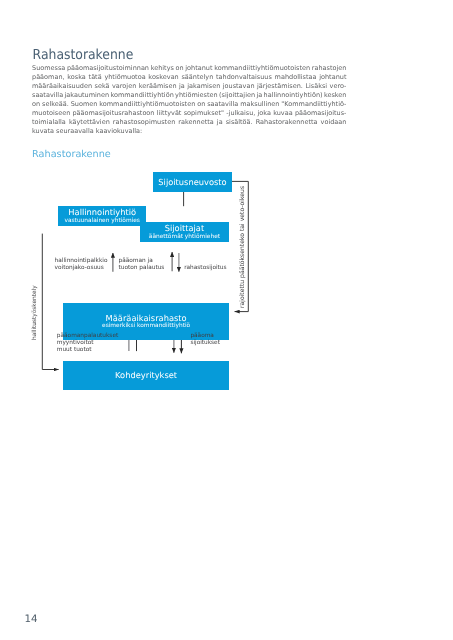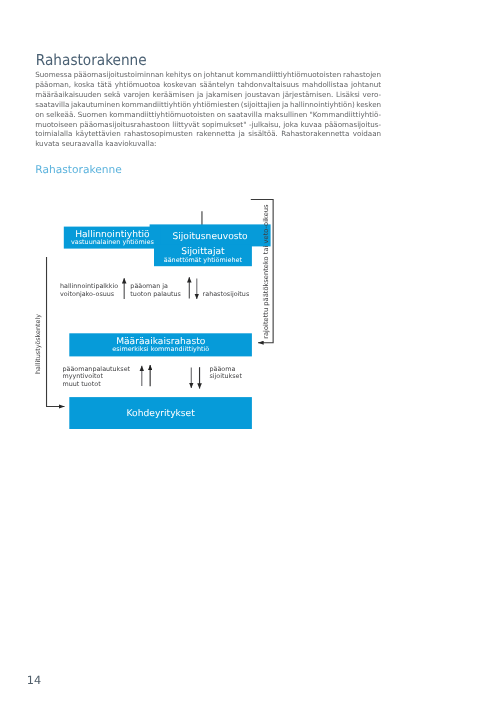--- a/index.html
+++ b/index.html
@@ -140,35 +140,35 @@
       <path d="M112.9,271.8 L112.9,252.9" stroke="#555557" stroke-width="1.05" fill="none" marker-end="url(#ahU)"></path>
       <path d="M172.1,271.3 L172.1,252.0" stroke="#555557" stroke-width="1.05" fill="none" marker-end="url(#ahU)"></path>
       <path d="M178.9,253.1 L178.9,271.8" stroke="#77777a" stroke-width="1.05" fill="none" marker-end="url(#ahD)"></path>
 
       <path d="M128.9,350.9 L128.9,332.6" stroke="#6e6e72" stroke-width="1.05" fill="none" marker-end="url(#ahU)"></path>
       <path d="M136.5,351.1 L136.5,331.9" stroke="#333335" stroke-width="1.05" fill="none" marker-end="url(#ahUg)"></path>
       <path d="M173.9,334.2 L173.9,352.7" stroke="#6e6e72" stroke-width="1.05" fill="none" marker-end="url(#ahD)"></path>
       <path d="M181.4,333.8 L181.4,353.2" stroke="#333335" stroke-width="1.05" fill="none" marker-end="url(#ahD)"></path>
     </svg>
 
-    <div class="box" style="left:136px;top:172.2px;width:110px;height:20.3px;margin-top:32px;">
+    <div class="box" style="left:153px;top:172.2px;width:79px;height:20.3px;">
       <div class="b1">Sijoitusneuvosto</div>
       </div>
 
     <div class="box" style="left:58px;top:206.0px;width:88.4px;height:20.4px;">
       <div class="b1">Hallinnointiyhtiö</div>
       <div class="b2">vastuunalainen yhtiömies</div>
       </div>
 
     <div class="box" style="left:140.2px;top:206.0px;width:88.5px;height:20.4px;margin-top:16px;">
       <div class="b1">Sijoittajat</div>
       <div class="b2">äänettömät yhtiömiehet</div>
       </div>
 
-    <div class="box" style="left:63.3px;top:303.2px;width:165.7px;height:21px;">
+    <div class="box" style="left:63.3px;top:303.2px;width:165.7px;height:37px;">
       <div class="b1">Määräaikaisrahasto</div>
       <div class="b2">esimerkiksi kommandiittiyhtiö</div>
       </div>
 
     <div class="box" style="left:63.2px;top:360.9px;width:165.8px;height:29px;">
       <div class="b1">Kohdeyritykset</div>
       </div>
 
     <div class="lbl" style="left:54.6px;top:257.8px;">
         <div>hallinnointipalkkio</div>

